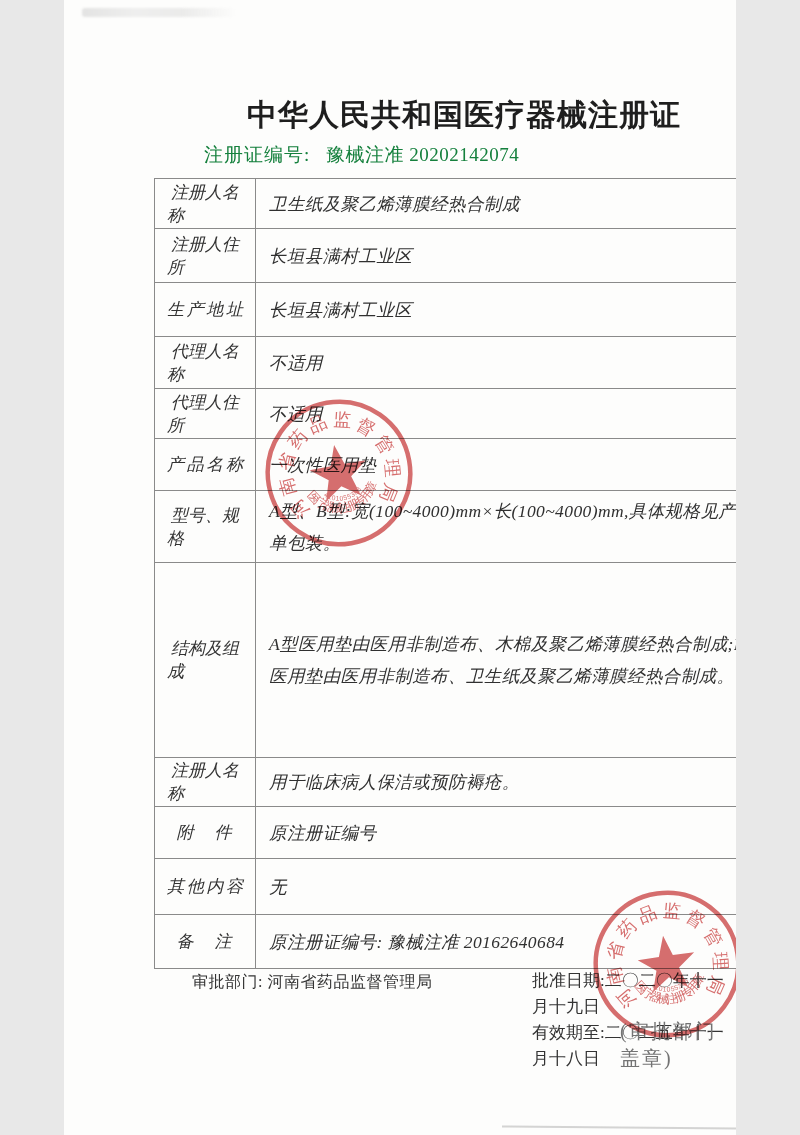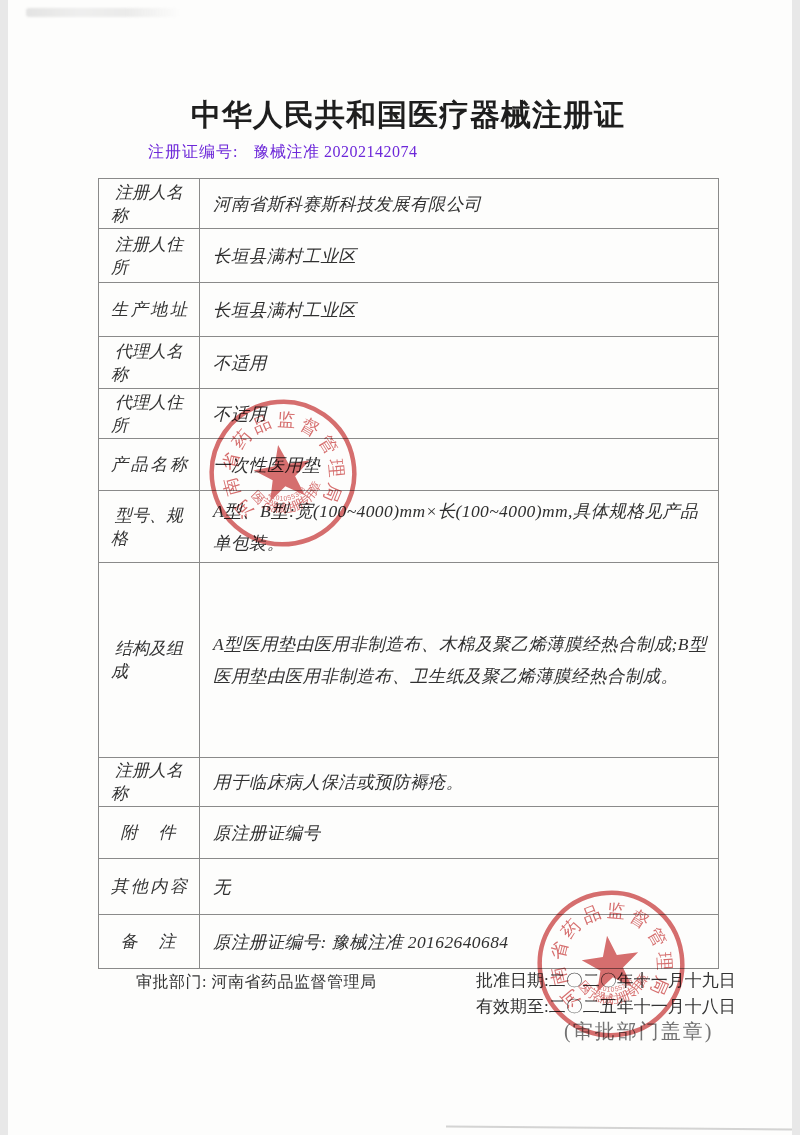--- a/index.html
+++ b/index.html
@@ -1,38 +1,38 @@
 <!DOCTYPE html>
 <html><head>
 <meta charset="utf-8">
 <style>
   html,body { margin:0; padding:0; background:#e8e8e8; }
   .page {
-    position:relative; width:784px; height:1135px; margin:0 auto;
+    position:relative; width:672px; height:1135px; margin:0 auto;
     background:#fdfdfc; overflow:hidden;
     font-family:"Liberation Serif", serif; color:#2e2e2e;
   }
   
   .smudge-top {
     position:absolute; left:18px; top:8px; width:155px; height:9px;
     background:linear-gradient(90deg,#b5b5b5,#d6d6d6 35%,#c9c9c9 65%,rgba(255,255,255,0));
     opacity:.35; filter:blur(1px); border-radius:3px;
   }
   .edge-bottom {
     position:absolute; left:438px; top:1127px; width:364px; height:2px;
     background:#c2c2c2; opacity:.7; transform:rotate(.5deg);
   }
   .title {
     position:absolute; top:95px; left:0; width:800px; text-align:center;
     font-family:"Liberation Sans", sans-serif; font-weight:700;
     font-size:30px; letter-spacing:1px; color:#1e1e1e;
   }
   .cert-no {
-    position:absolute; top:142px; left:140px; font-size:16px;
-    letter-spacing:1px; color:#6d28d9;
+    position:absolute; top:142px; left:140px; font-size:19px;
+    letter-spacing:1px; color:#15803d;
   }
   .cert-no .val { margin-left:10px; letter-spacing:.5px; }
   .table {
     position:absolute; left:90px; top:178px; width:621px;
     border:1px solid #8a8a8a; box-sizing:border-box; background:transparent;font-style:italic;
   }
   .row { display:flex; border-bottom:1px solid #8a8a8a; box-sizing:border-box; }
   .row:last-child { border-bottom:none;justify-content:flex-end; }
   .cell-label {
     width:101px; min-width:101px; border-right:1px solid #8a8a8a;
@@ -69,21 +69,21 @@
   <div class="cert-no">
     <span>注册证编号:</span>
     <span class="val">豫械注准 20202142074</span>
   </div>
 
   <div class="table">
     <div class="row" style="height:50px">
       <div class="cell-label">
           <div class="label-inner">注册人名称</div>
         </div>
-      <div class="cell-value">河南省斯科赛斯科技发展有限公司</div>
+      <div class="cell-value">卫生纸及聚乙烯薄膜经热合制成</div>
     </div>
     <div class="row" style="height:54px">
       <div class="cell-label">
           <div class="label-inner">注册人住所</div>
         </div>
       <div class="cell-value">长垣县满村工业区</div>
     </div>
     <div class="row" style="height:54px">
       <div class="cell-label">
           <div class="label-inner">生产地址</div>

